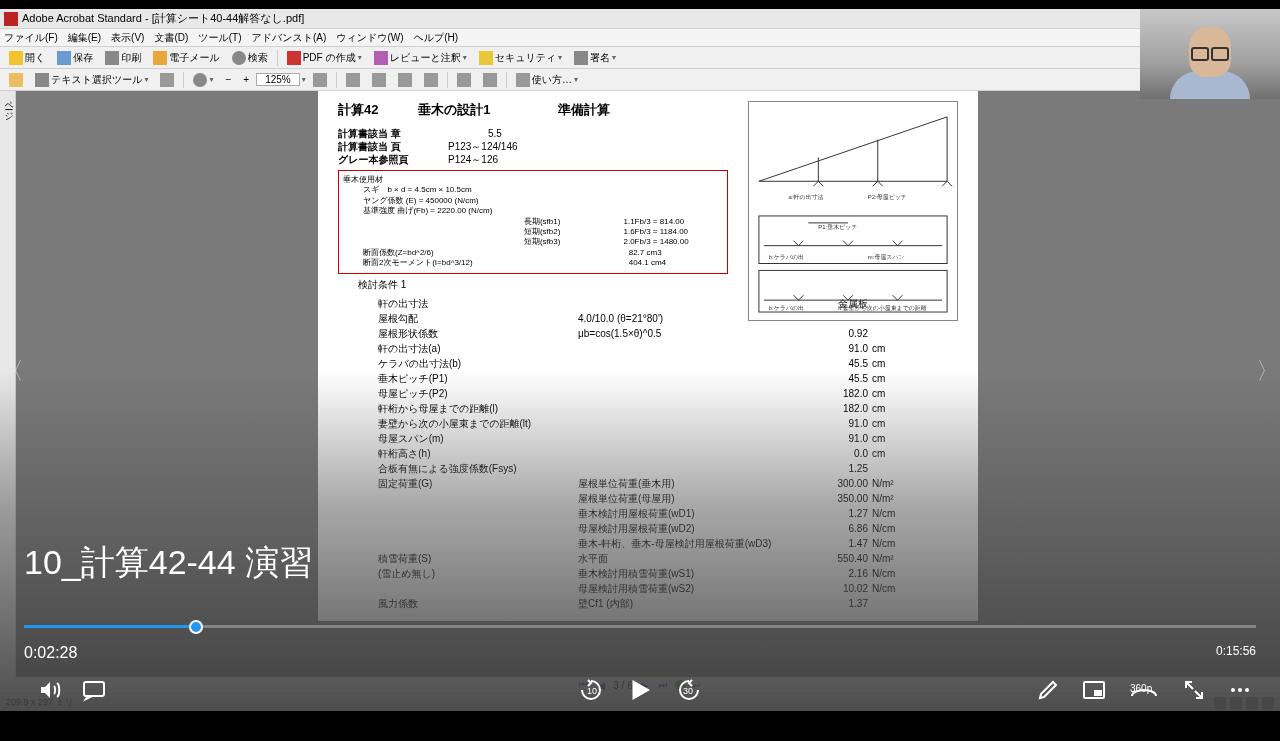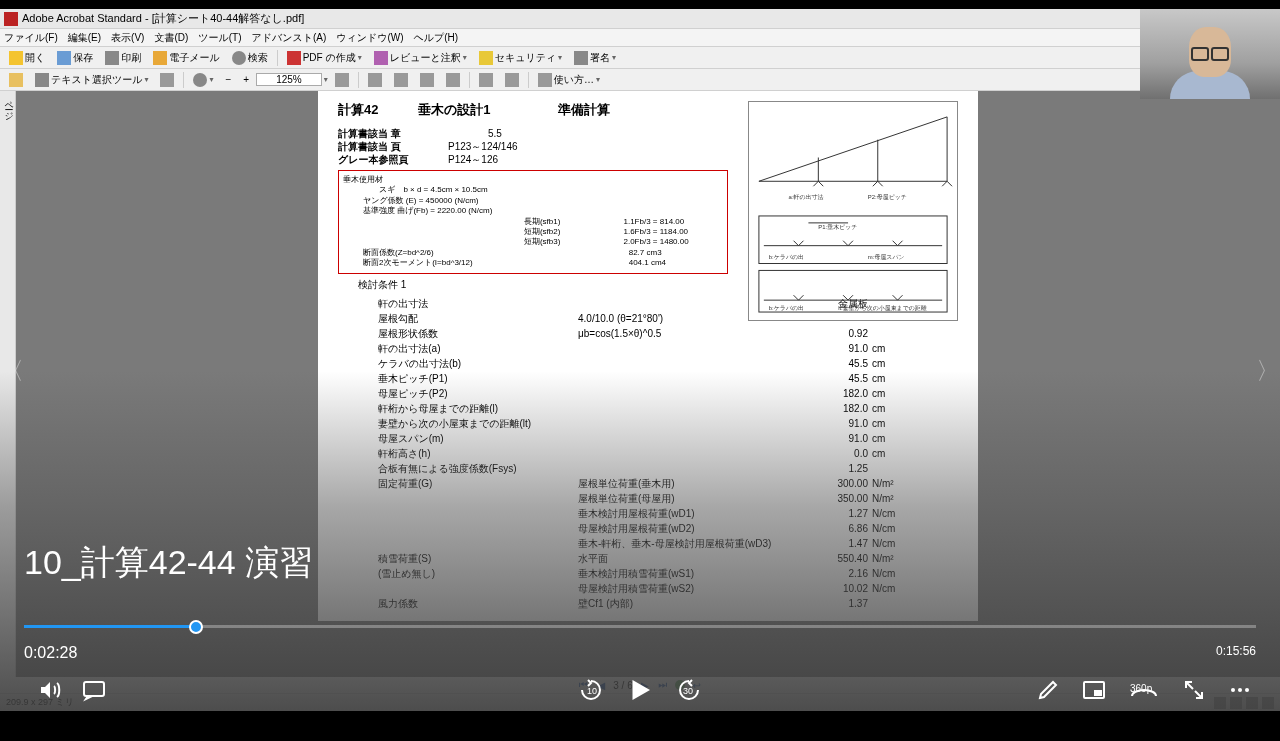--- a/index.html
+++ b/index.html
@@ -31,21 +31,21 @@
 .ic-pdf { background: #c33; }
 .ic-review { background: #b060b0; }
 .ic-security { background: #e8c838; }
 .ic-sign { background: #888; }
 .ic-hand { background: #e8c060; }
 .ic-select { background: #888; }
 .ic-zoom { background: #888; border-radius: 50%; }
 .ic-generic { background: #999; }
 .sep { width: 1px; height: 16px; background: #ccc; margin: 0 2px; }
 .dd { font-size: 8px; color: #666; }
-.zoom-box { border: 1px solid #aaa; padding: 0 19px; font-size: 10px; background: #fff; }
+.zoom-box { border: 1px solid #aaa; padding: 0 8px; font-size: 10px; background: #fff; }
 
 
 .left-sidebar { position: absolute; left: 0; top: 82px; width: 16px; bottom: 20px; background: #e8e8e8; border-right: 1px solid #ccc; writing-mode: vertical-rl; font-size: 9px; padding-top: 4px; }
 
 
 .doc-area { position: absolute; left: 16px; right: 0; top: 82px; bottom: 20px; background: #7a7a7a; overflow: hidden; }
 .page-wrap { position: absolute; left: 50%; transform: translateX(-50%); top: 0; width: 660px; background: #fff; padding: 10px 20px; font-size: 10px; }
 
 
 .doc-header { display: flex; font-weight: bold; font-size: 13px; margin-bottom: 8px; }
@@ -262,21 +262,21 @@
           <span class="lbl">計算書該当 頁</span>
           <span class="val">P123～124/146</span>
         </div>
       <div class="meta-row">
           <span class="lbl">グレー本参照頁</span>
           <span class="val">P124～126</span>
         </div>
 
       <div class="redbox" style="width:390px">
         <div>垂木使用材</div>
-        <div style="margin-left:36px">スギ　b × d = 4.5cm × 10.5cm</div>
+        <div style="margin-left:20px">スギ　b × d = 4.5cm × 10.5cm</div>
         <div style="margin-left:20px">ヤング係数 (E) = 450000 (N/cm)</div>
         <div class="rb-cols">
           <div class="rb-col1" style="margin-left:20px">基準強度 曲げ(Fb) = 2220.00 (N/cm)</div>
         </div>
         <div class="rb-cols">
           <div class="rb-col1"></div>
           <div class="rb-col2">長期(sfb1)</div>
           <div class="rb-col3">1.1Fb/3 = 814.00</div>
         </div>
         <div class="rb-cols">

